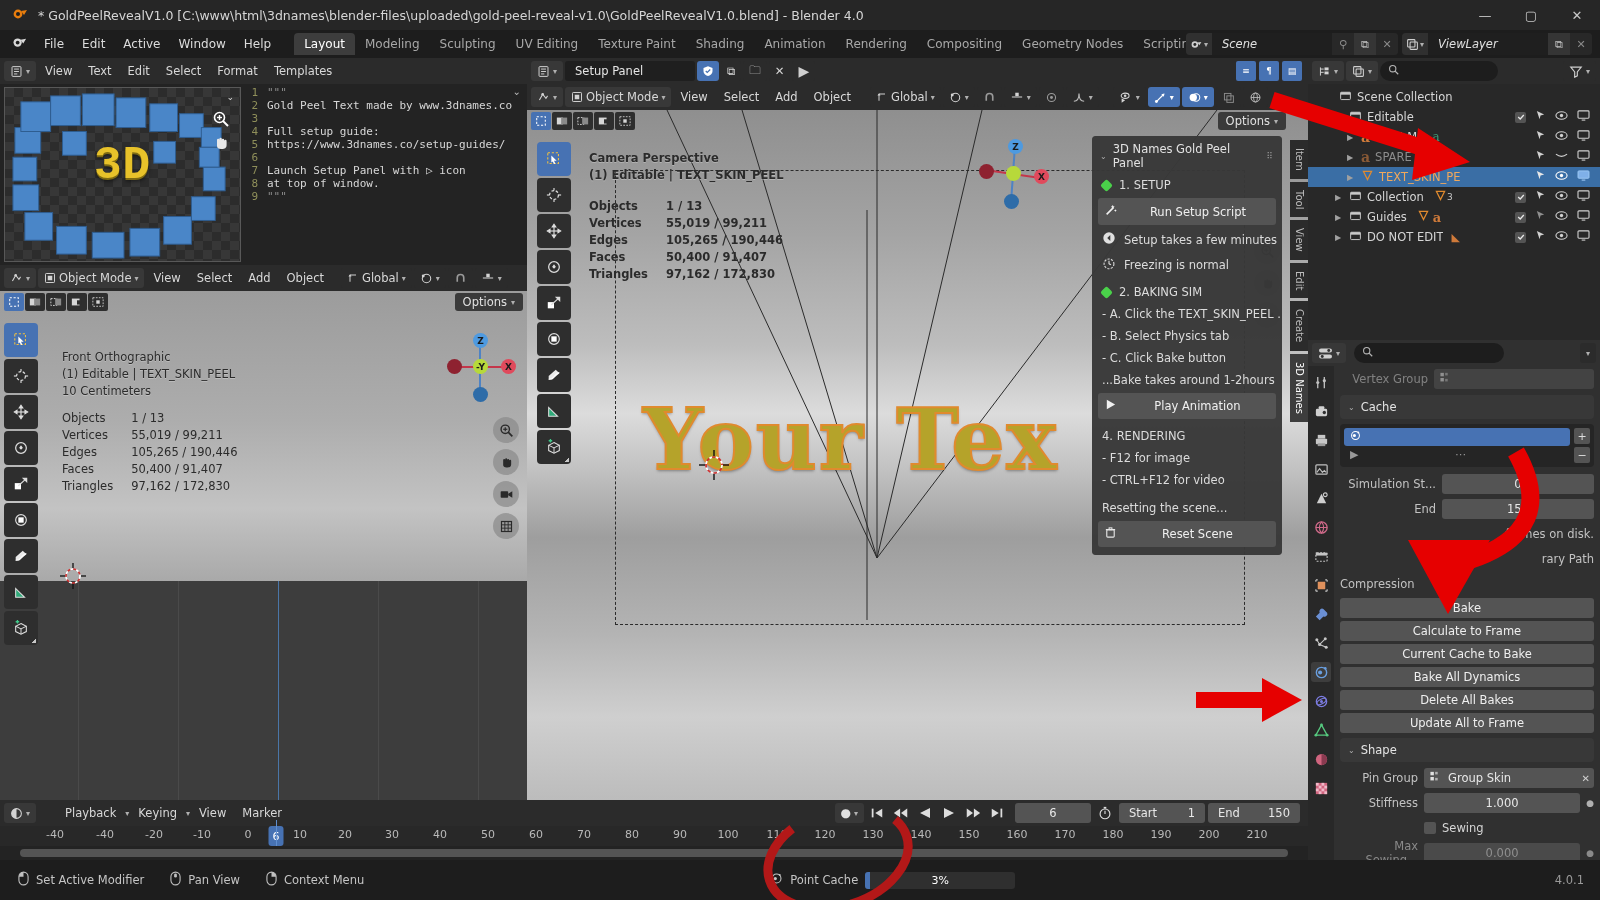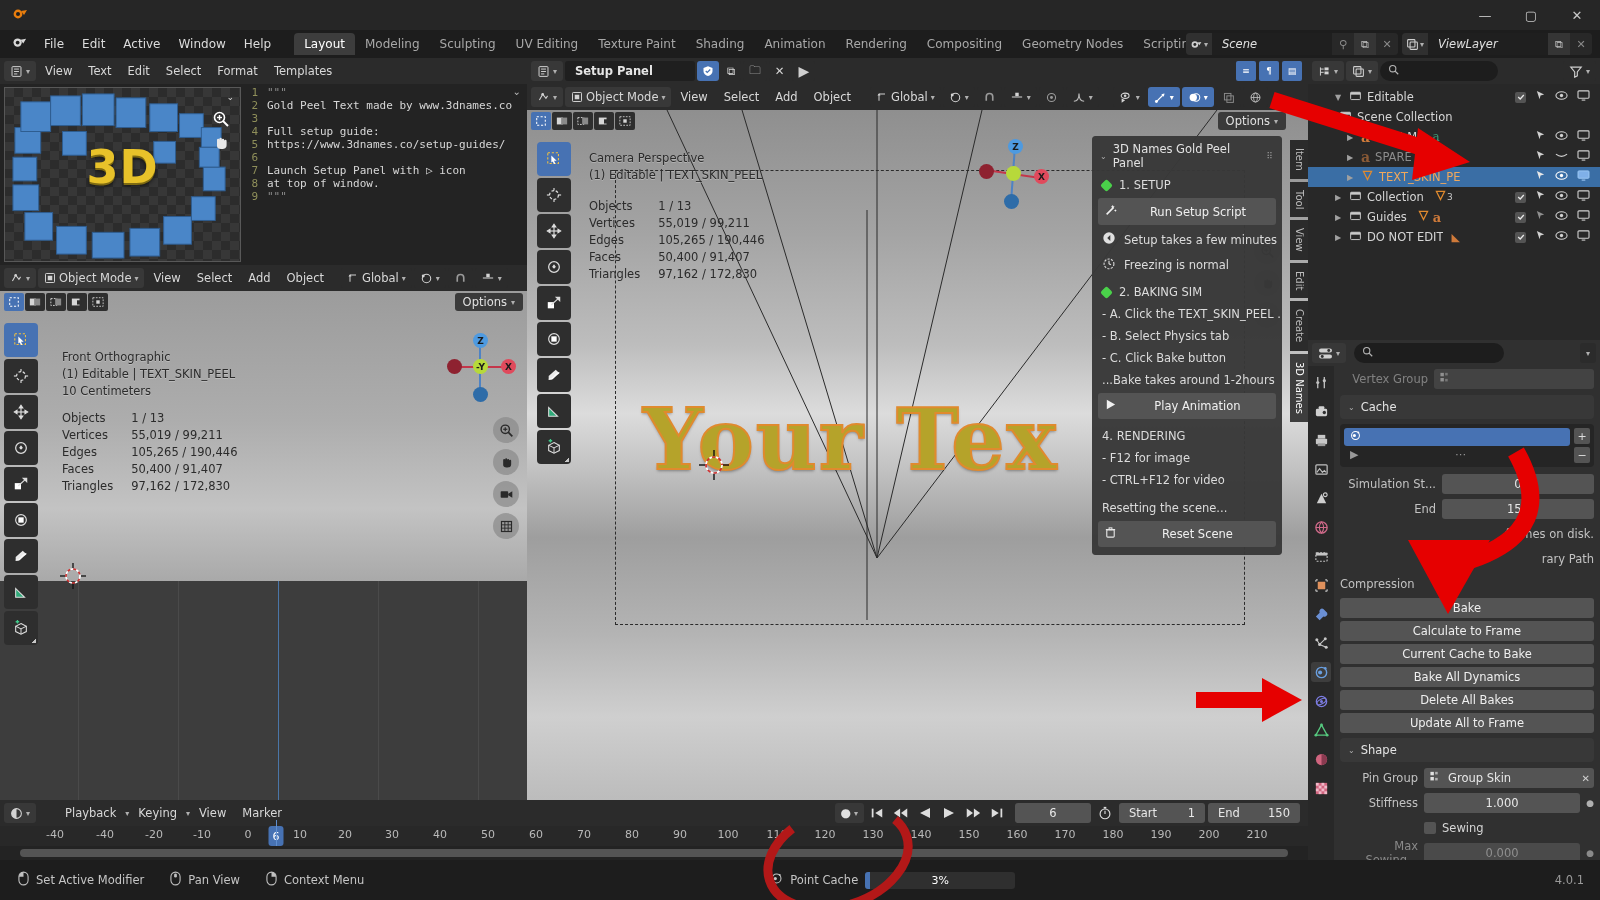--- a/index.html
+++ b/index.html
@@ -254,20 +254,21 @@
 <div id="app">
 
   <div class="titlebar">
     <span class="blender-logo">
       <svg width="16" height="16" viewBox="0 0 16 16">
           <circle cx="6" cy="8" r="4.4" fill="#e87d0d"></circle>
           <circle cx="6" cy="8" r="2" fill="#1d1d1d"></circle>
           <path d="M9 5 L15 4 L12 9 Z" fill="#e87d0d"></path>
         </svg>
     </span>
+    <span class="title-text">* GoldPeelRevealV1.0 [C:\www\html\3dnames\blender-files\uploaded\gold-peel-reveal-v1.0\GoldPeelRevealV1.0.blend] - Blender 4.0</span>
     <div class="win-btns">
       <div class="win-btn">—</div>
       <div class="win-btn">▢</div>
       <div class="win-btn close">✕</div>
     </div>
   </div>
 
   <div class="topbar">
     <span class="logo-sm">
       <svg width="15" height="15" viewBox="0 0 16 16">
@@ -365,21 +366,21 @@
               <rect x="88" y="146" width="32" height="26"></rect>
                 <rect x="126" y="142" width="30" height="28"></rect>
               <rect x="160" y="130" width="28" height="28"></rect>
                 <rect x="188" y="110" width="24" height="24"></rect>
               <rect x="200" y="80" width="22" height="24"></rect>
                 <rect x="196" y="60" width="20" height="20"></rect>
               <rect x="58" y="44" width="24" height="24"></rect>
                 <rect x="150" y="54" width="22" height="22"></rect>
             </g>
           </svg>
-          <div class="logo-word" style="top:52px; font-size:46px;">3D</div>
+          <div class="logo-word" style="top:52px; font-size:46px;font-family:Liberation Mono, monospace;">3D</div>
         </div>
         <span style="position:absolute;right:6px;top:4px;color:#ddd;font-size:9px">⌄</span>
         <span style="position:absolute;right:10px;top:22px;color:#eee">
           <svg width="18" height="18" viewBox="0 0 18 18">
               <circle cx="7.5" cy="7.5" r="5" fill="none" stroke="#fff" stroke-width="1.6"></circle>
               <line x1="11" y1="11" x2="16" y2="16" stroke="#fff" stroke-width="2"></line>
               <line x1="5" y1="7.5" x2="10" y2="7.5" stroke="#fff" stroke-width="1.4"></line>
               <line x1="7.5" y1="5" x2="7.5" y2="10" stroke="#fff" stroke-width="1.4"></line>
             </svg>
         </span>
@@ -434,21 +435,21 @@
   <div class="ed-header" style="left:527px; top:58px; width:781px; z-index:12;">
     <div class="ed-btn boxed">
       <svg width="13" height="13" viewBox="0 0 16 16">
           <rect x="2.5" y="2" width="11" height="12" rx="1" fill="none" stroke="#d4d4d4" stroke-width="1.2"></rect>
           <line x1="5" y1="5" x2="11" y2="5" stroke="#d4d4d4" stroke-width="1.2"></line>
           <line x1="5" y1="8" x2="11" y2="8" stroke="#d4d4d4" stroke-width="1.2"></line>
           <line x1="5" y1="11" x2="9" y2="11" stroke="#d4d4d4" stroke-width="1.2"></line>
         </svg>
       <span class="chev">▾</span>
     </div>
-    <div style="background:#1f1f1f;border-radius:3px;height:20px;display:flex;align-items:center;padding:0 10px;min-width:130px;font-size:11.5px;font-weight:bold;">Setup Panel</div>
+    <div style="background:#1f1f1f;border-radius:3px;height:20px;display:flex;align-items:center;padding:0 10px;min-width:130px;font-size:11.5px;">Setup Panel</div>
     <div style="width:22px;height:20px;background:#4772b3;border-radius:3px;display:flex;align-items:center;justify-content:center;">
       <svg width="12" height="12" viewBox="0 0 16 16">
           <path d="M8 1.5 L14 4 v4 c0 4-3.5 6-6 6.5 C5.5 14 2 12 2 8 V4z" fill="#fff"></path>
           <path d="M5 8 l2 2 l4-4" stroke="#4772b3" stroke-width="1.6" fill="none"></path>
         </svg>
     </div>
     <div class="ed-btn">⧉</div>
     <div class="ed-btn">🗀</div>
     <div class="ed-btn">✕</div>
     <div class="ed-btn" style="color:#cfcfcf;font-size:14px;">▶</div>
@@ -840,21 +841,21 @@
         <svg width="30" height="30" viewBox="0 0 30 30">
           <circle cx="15" cy="15" r="8" fill="none" stroke="#ffffff" stroke-width="1.7" stroke-dasharray="3.5 3"></circle>
           <circle cx="15" cy="15" r="8" fill="none" stroke="#d03030" stroke-width="1.7" stroke-dasharray="3.5 3" stroke-dashoffset="3.5"></circle>
           <line x1="0" y1="15" x2="6" y2="15" stroke="#111" stroke-width="1.4"></line>
           <line x1="24" y1="15" x2="30" y2="15" stroke="#111" stroke-width="1.4"></line>
           <line x1="15" y1="0" x2="15" y2="6" stroke="#111" stroke-width="1.4"></line>
           <line x1="15" y1="24" x2="15" y2="30" stroke="#111" stroke-width="1.4"></line>
         </svg>
       </div>
 
-      <div class="vp-stats" style="left:62px; top:40px;">
+      <div class="vp-stats" style="left:62px; top:40px;font-weight:bold;">
         <div class="ln">Camera Perspective</div>
         <div class="ln">(1) Editable | TEXT_SKIN_PEEL</div>
         <table style="margin-top:14px">
           <tbody>
               <tr>
                 <td class="k">Objects</td>
                 <td>1 / 13</td>
               </tr>
           <tr>
                 <td class="k">Vertices</td>
@@ -1148,20 +1149,32 @@
       <div class="ed-btn" style="margin-left:auto">
         <svg width="14" height="13" viewBox="0 0 16 14">
             <path d="M2 2 h12 l-4.5 5.5 V12 l-3 1.5 V7.5z" fill="none" stroke="#cfcfcf" stroke-width="1.3"></path>
           </svg>
         <span class="chev">▾</span>
       </div>
     </div>
     <div class="ol-body">
 
       <div class="ol-row">
+        <span style="width:14px"></span>
+        <span class="tri"></span>
+        <span style="margin:0 5px">
+          <svg width="13" height="13" viewBox="0 0 16 16">
+              <rect x="2" y="4" width="12" height="9" rx="1" fill="none" stroke="#c9c9c9" stroke-width="1.2"></rect>
+              <rect x="2" y="4" width="12" height="3" fill="#c9c9c9"></rect>
+            </svg>
+        </span>
+        <span class="nm">Scene Collection</span>
+      </div>
+
+      <div class="ol-row">
         <span style="width:24px"></span>
         <span class="tri">▼</span>
         <span style="margin:0 5px">
           <svg width="13" height="13" viewBox="0 0 16 16">
               <rect x="2" y="4" width="12" height="9" rx="1" fill="none" stroke="#c9c9c9" stroke-width="1.2"></rect>
               <rect x="2" y="4" width="12" height="3" fill="#c9c9c9"></rect>
             </svg>
         </span>
         <span class="nm">Editable</span>
         <span class="ol-icons">
@@ -1175,32 +1188,20 @@
               </svg></span>
           <span><svg width="13" height="11" viewBox="0 0 14 11">
                 <ellipse cx="7" cy="5.5" rx="6" ry="4" fill="none" stroke="#d0d0d0" stroke-width="1.2"></ellipse>
                 <circle cx="7" cy="5.5" r="1.8" fill="#d0d0d0"></circle>
               </svg></span>
           <span><svg width="13" height="11" viewBox="0 0 14 12">
                 <rect x="1" y="1" width="12" height="8" rx="1" fill="none" stroke="#d0d0d0" stroke-width="1.2"></rect>
                 <line x1="5" y1="11" x2="9" y2="11" stroke="#d0d0d0" stroke-width="1.2"></line>
               </svg></span>
         </span>
-      </div>
-
-      <div class="ol-row">
-        <span style="width:14px"></span>
-        <span class="tri"></span>
-        <span style="margin:0 5px">
-          <svg width="13" height="13" viewBox="0 0 16 16">
-              <rect x="2" y="4" width="12" height="9" rx="1" fill="none" stroke="#c9c9c9" stroke-width="1.2"></rect>
-              <rect x="2" y="4" width="12" height="3" fill="#c9c9c9"></rect>
-            </svg>
-        </span>
-        <span class="nm">Scene Collection</span>
       </div>
 
       <div class="ol-row">
         <span style="width:36px"></span>
         <span class="tri">▶</span>
         <span style="margin:0 5px;color:#cf7a3a;font-weight:bold;font-size:14px;font-family:'DejaVu Serif',serif">a</span>
         <span class="nm">EDIT_ME</span>
         <span style="margin-left:8px;color:#3f9e7a;font-size:12px;font-family:'DejaVu Serif',serif">a</span>
         <span class="ol-icons">
           <span><svg width="11" height="11" viewBox="0 0 12 12">

